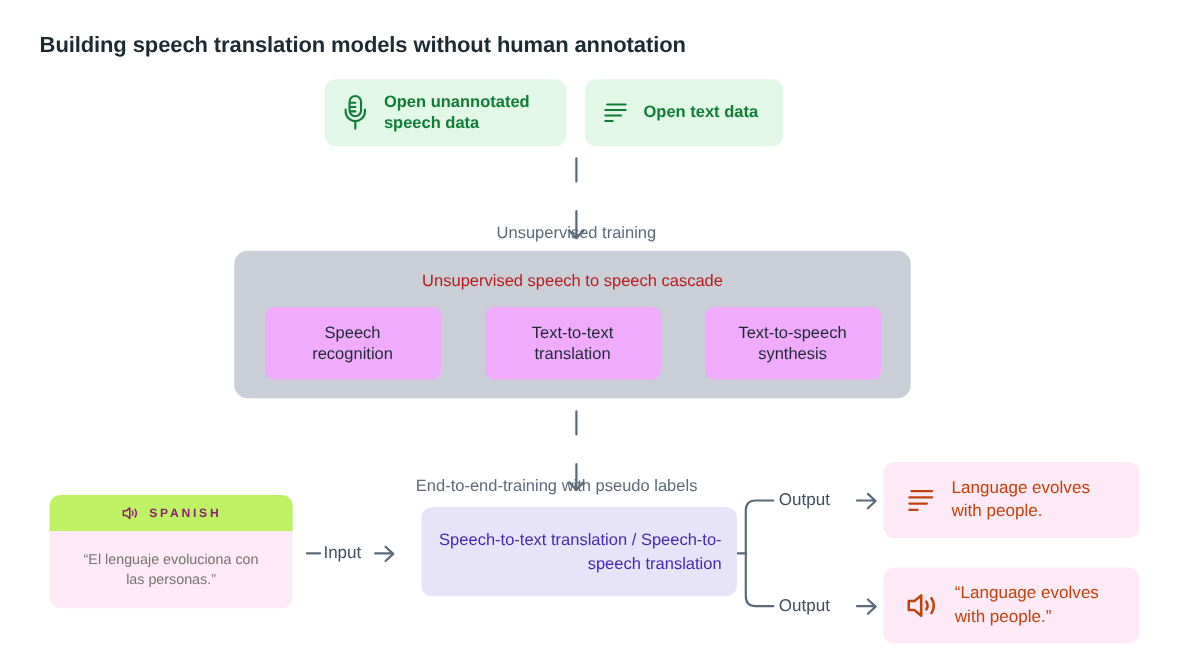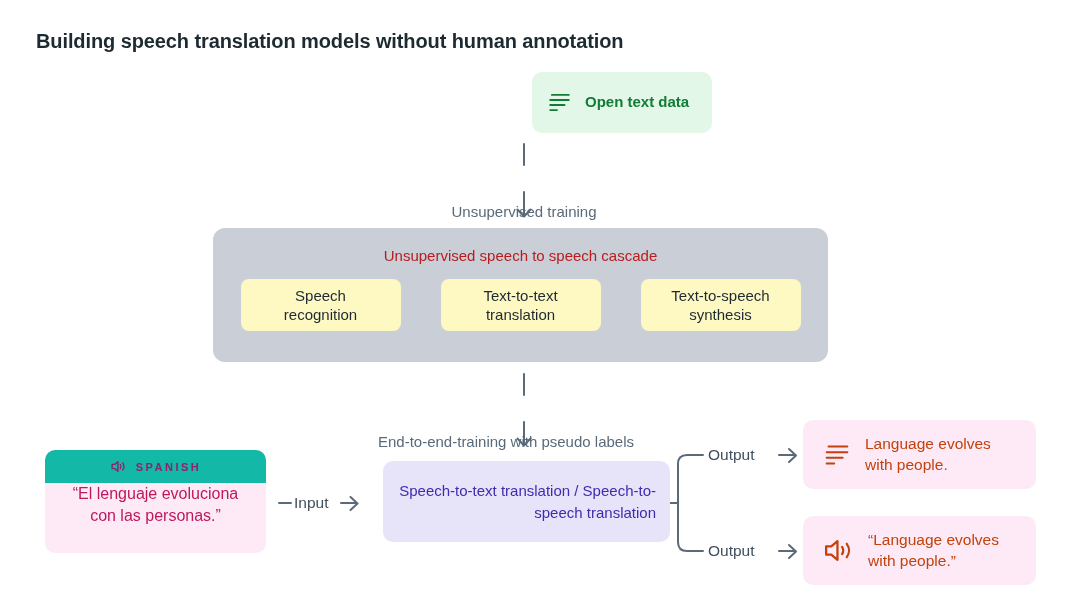--- a/index.html
+++ b/index.html
@@ -22,35 +22,35 @@
   #source-speech .lbl{max-width:140px;}
 
   .step-label{font-size:15px;color:#5a6a79;text-align:center;margin-top:32px;}
   #step1{left:374px;width:300px;top:171px;}
   #step2{left:316px;width:380px;top:401px;}
 
   .cascade{left:213px;top:228px;width:615px;height:134px;background:#c9ced7;border-radius:12px;
     box-sizing:border-box;padding-top:19px;}
   .cascade-title{text-align:center;font-size:15px;color:#b91c1c;font-weight:500;}
   .stages{display:flex;justify-content:center;gap:40px;margin-top:15px;}
-  .stage{width:160px;height:52px;background:#fef9c3;border-radius:8px;display:flex;align-items:center;
+  .stage{width:160px;height:66px;background:#f0abfc;border-radius:8px;display:flex;align-items:center;
     justify-content:center;text-align:center;font-size:15px;color:#1d2a32;line-height:1.3;}
   .stage span{max-width:112px;display:inline-block;}
 
   .model-box{left:371px;top:461px;width:287px;height:81px;background:#e7e4fa;border-radius:10px;
     display:flex;align-items:center;justify-content:center;text-align:right;
     color:#4329ad;font-size:15px;font-weight:500;line-height:1.45;box-sizing:border-box;padding:0 14px;margin-left:12px;}
 
   .input-card{left:45px;top:450px;width:221px;}
-  .input-card-header{height:33px;background:#14b8a6;border-radius:10px 10px 0 0;display:flex;
+  .input-card-header{height:33px;background:#bef264;border-radius:10px 10px 0 0;display:flex;
     align-items:center;justify-content:center;gap:9px;color:#8e2170;}
   .input-card-header .tag{font-size:11px;font-weight:700;letter-spacing:2.5px;}
   .input-card-body{height:70px;background:#fdeaf6;border-radius:0 0 10px 10px;display:flex;
-    justify-content:center;text-align:center;color:#be185d;
-    font-size:16px;font-weight:500;line-height:1.35;}
+    align-items:center;justify-content:center;text-align:center;color:#737373;
+    font-size:13px;font-weight:500;line-height:1.35;}
   .input-card-body span{max-width:178px;display:inline-block;}
 
   .connector-word{font-size:15.5px;color:#3f4f5e;}
   #input-word{left:294px;top:494px;}
   #output-word-1{left:708px;top:446px;}
   #output-word-2{left:708px;top:542px;}
 
   .output-box{left:803px;width:233px;height:69px;background:#fdeaf6;border-radius:10px;color:#c2410c;
     display:flex;align-items:center;padding:0 14px 0 19px;gap:13px;box-sizing:border-box;}
   #output-box-1{top:420px;}
@@ -74,20 +74,31 @@
     <path d="M279 503 H291"></path>
     <path d="M341 503 H356 M350.5 497 L357.5 503.5 L350.5 510"></path>
     <path d="M661 503 H678"></path>
     <path d="M703 455 H687 Q678 455 678 464 V542 Q678 551 687 551 H703"></path>
     <path d="M779 455 H795 M789 449 L796 455.5 L789 462"></path>
     <path d="M779 551 H795 M789 545 L796 551.5 L789 558"></path>
   </svg>
 
   <div class="abs title">Building speech translation models without human annotation</div>
 
+  <div class="abs source-box" id="source-speech">
+    <svg class="icon" width="28" height="38" viewBox="0 0 32 40">
+      <g stroke="currentColor" stroke-width="2.2" fill="none" stroke-linecap="round" stroke-linejoin="round">
+        <rect x="10" y="2" width="12" height="21" rx="6"></rect>
+        <path d="M11 9 H16 M11 13.5 H16 M11 18 H16"></path>
+        <path d="M6 16 v2 c0 5.5 4.5 10 10 10 s10 -4.5 10 -10 v-2"></path>
+        <path d="M16 28 V36"></path>
+      </g>
+    </svg>
+    <span class="lbl">Open unannotated speech data</span>
+  </div>
 
   <div class="abs source-box" id="source-text">
     <svg class="icon" width="27" height="27" viewBox="0 0 32 32">
       <g stroke="currentColor" stroke-width="2.2" fill="none" stroke-linecap="round">
         <path d="M7 7 H27 M5 13 H27 M5 19 H22 M5 25 H13"></path>
       </g>
     </svg>
     <span class="lbl">Open text data</span>
   </div>
 

